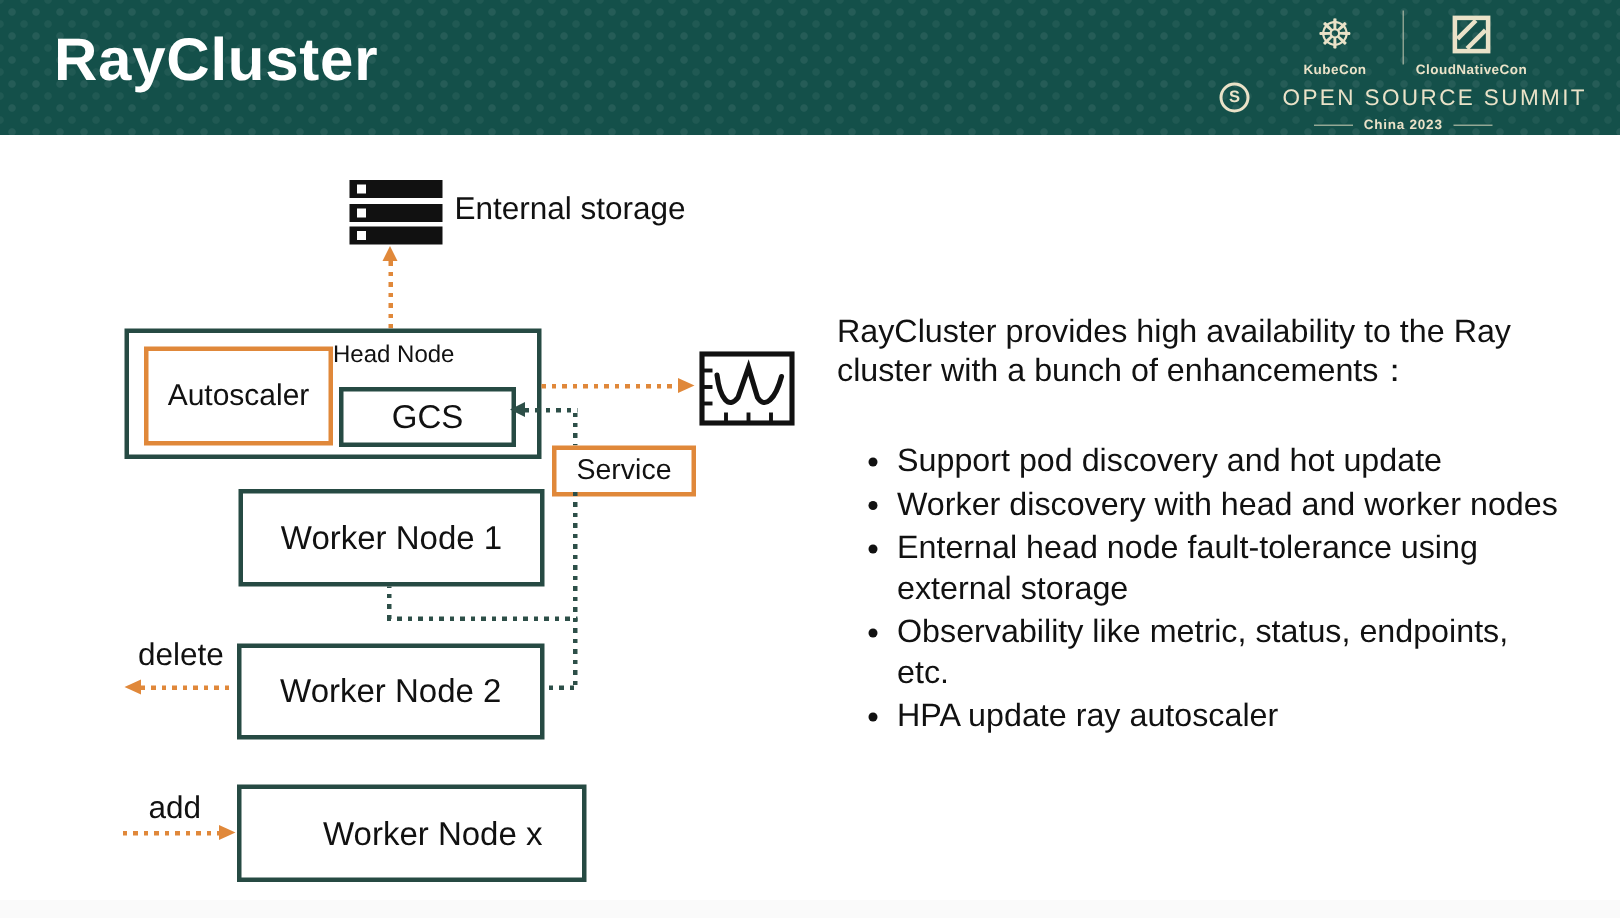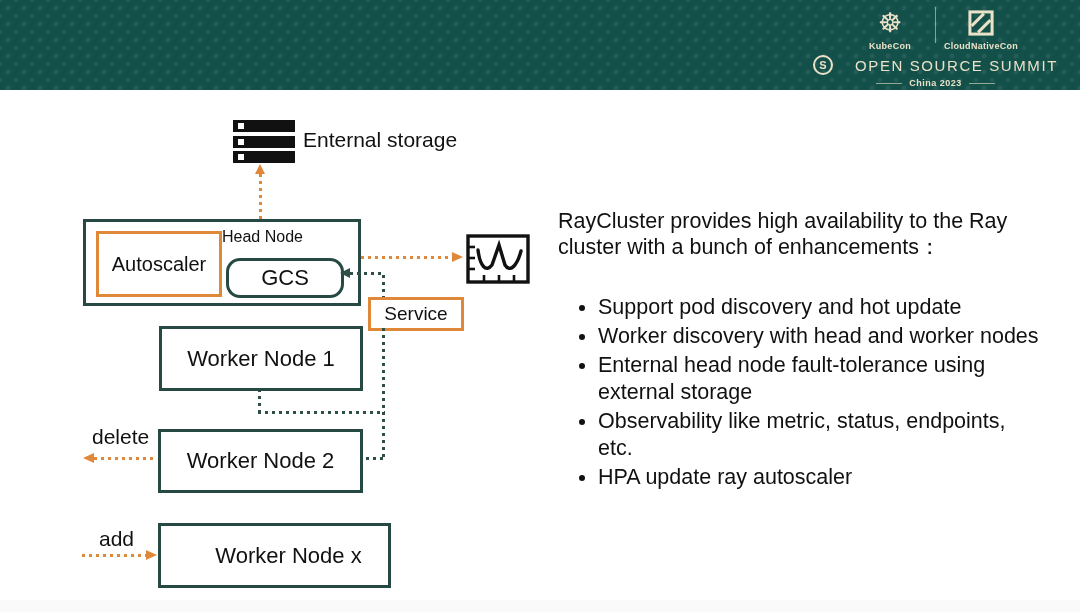--- a/index.html
+++ b/index.html
@@ -35,21 +35,21 @@
   .abs{position:absolute;}
 
   
   .node{border:3px solid #264a43;background:#fff;display:flex;align-items:center;
         justify-content:center;font-size:22px;color:#111;}
   .orange-box{border:3px solid #e0883a;background:#fff;display:flex;align-items:center;
               justify-content:center;color:#111;}
   .head-node-box{left:83px;top:219px;width:272px;height:81px;}
   .autoscaler-box{left:96px;top:231px;width:120px;height:60px;font-size:20px;}
   .head-node-label{left:222px;top:228px;width:122px;font-size:16px;}
-  .gcs-box{left:226px;top:258px;width:112px;height:34px;font-size:22px;border-radius:14px;}
+  .gcs-box{left:226px;top:258px;width:112px;height:34px;font-size:22px;}
   .service-box{left:368px;top:297px;width:90px;height:28px;font-size:19px;}
   .worker1-box{left:159px;top:326px;width:198px;height:59px;}
   .worker2-box{left:158px;top:429px;width:199px;height:58px;}
   .workerx-box{left:158px;top:523px;width:199px;height:59px;padding-left:28px;}
 
   
   .storage-icon{left:233px;top:120px;width:62px;height:43px;display:flex;
                 flex-direction:column;justify-content:space-between;}
   .storage-bar{height:12px;background:#111;position:relative;}
   .storage-bar .led{position:absolute;left:5px;top:3px;width:6px;height:6px;background:#fff;}
@@ -78,20 +78,21 @@
   .enh-list li{margin:0 0 2px;}
 
   .bottom-strip{position:absolute;left:0;bottom:0;width:1080px;height:12px;background:#fafafa;}
 </style>
 </head>
 <body>
 
 <div class="slide">
 
   <div class="header">
+    <h1 class="slide-title">RayCluster</h1>
     <div class="branding">
       <div class="brand-row">
         <div class="brand">
           <span class="brand-icon helm-glyph">☸</span>
           <span class="brand-label">KubeCon</span>
         </div>
         <div class="brand-divider"></div>
         <div class="brand">
           <span class="brand-icon">
             <svg width="28" height="28" viewBox="0 0 24 24">

